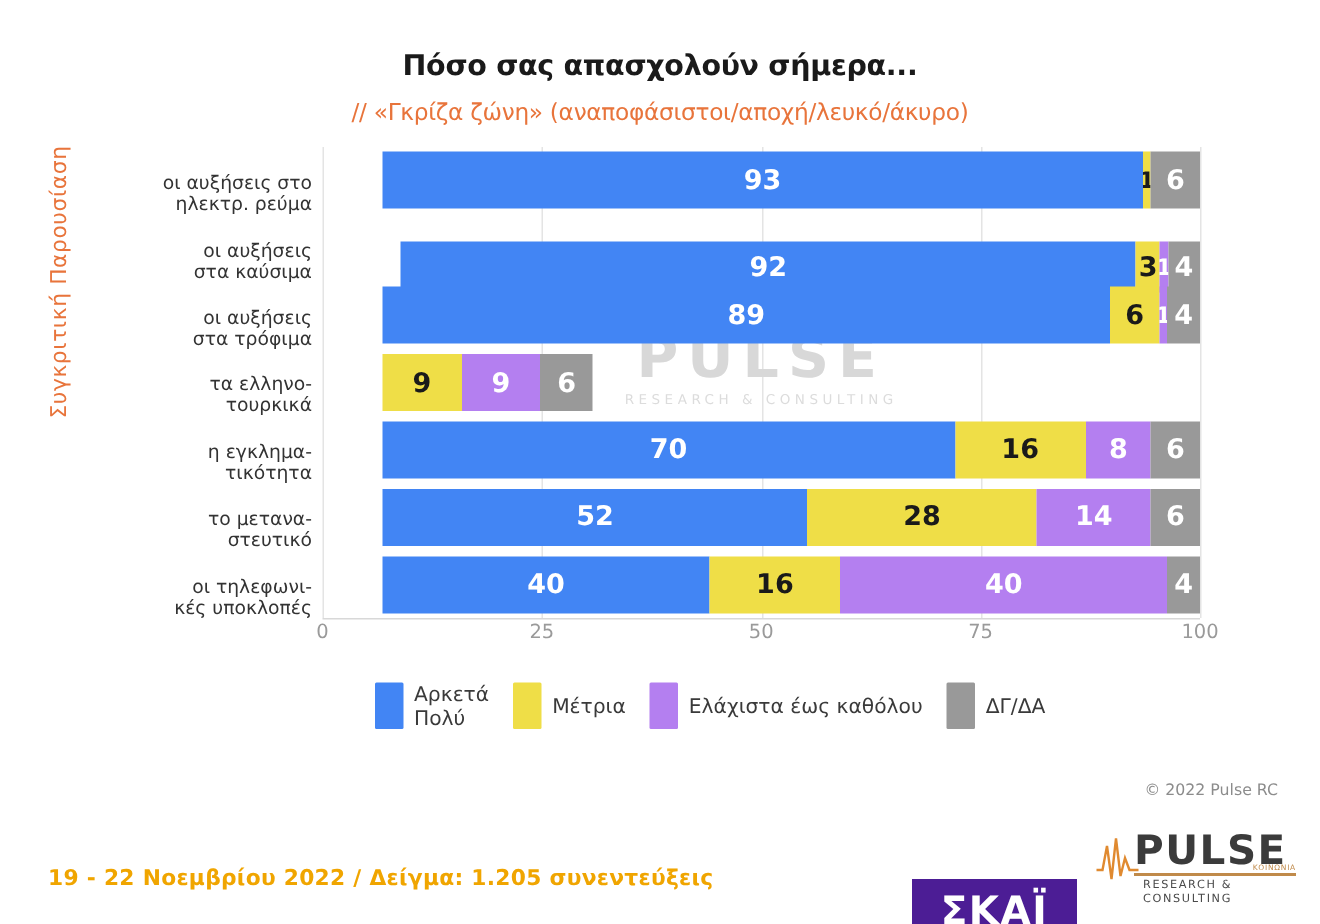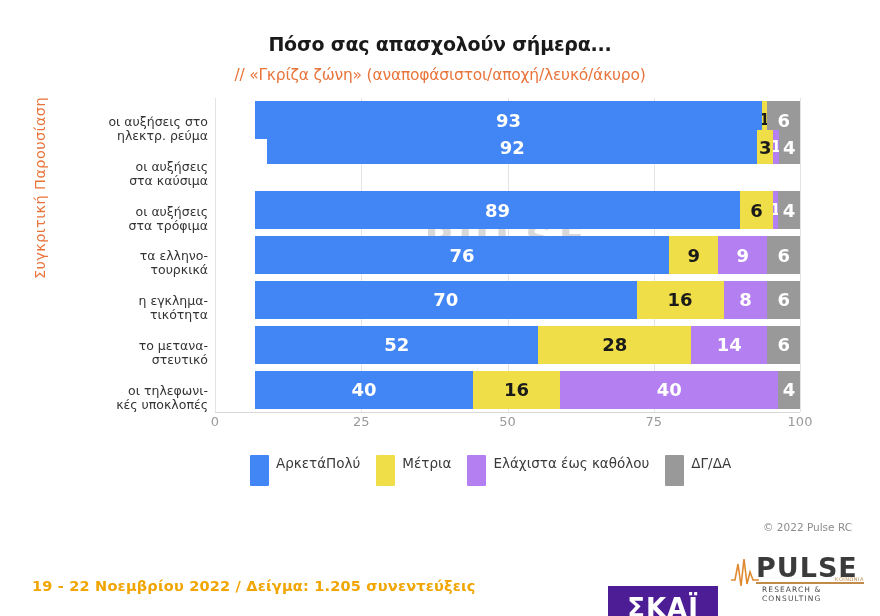--- a/index.html
+++ b/index.html
@@ -102,21 +102,21 @@
 
   
   .legend {
     position: absolute; left: 250px; top: 455px;
     display: flex; align-items: flex-start; gap: 16px;
   }
   .legend-item { display: flex; align-items: flex-start; gap: 7px; }
   .swatch { width: 19px; height: 31px; flex: 0 0 auto; border-radius: 1px; }
   .legend-label {
     font-size: 13.5px; color: #3a3a3a; line-height: 16px;
-    display: flex; flex-direction: row; justify-content: center;
+    display: flex; flex-direction: column; justify-content: center;
     min-height: 31px;
   }
   .legend-label span { display: block; white-space: nowrap; }
 
   
   .copyright {
     position: absolute; right: 28px; top: 521px;
     font-size: 10.5px; color: #8c8c8c;
   }
   .datenote {
@@ -205,34 +205,33 @@
     <div class="watermark">
       <div class="wm-main">PULSE</div>
       <div class="wm-sub">RESEARCH &amp; CONSULTING</div>
     </div>
     <div class="rows" id="rows">
         <div class="row" style="top: 3.42857px; height: 38px;">
           <div class="seg blue" style="width: 544.05px;">93</div>
           <div class="seg yellow" style="width: 5.85px; font-size: 15px;">1</div>
           <div class="seg grey" style="width: 35.1px;">6</div>
         </div>
-        <div class="row" style="top: 32px; height: 34px; padding-left: 12px;">
+        <div class="row" style="top: 63px; height: 34px; padding-left: 12px;">
           <div class="seg blue" style="width: 538.2px;">92</div>
           <div class="seg yellow" style="width: 17.55px;">3</div>
           <div class="seg purple" style="width: 5.85px; font-size: 15px;">1</div>
           <div class="seg grey" style="width: 23.4px;">4</div>
         </div>
         <div class="row" style="top: 93.1429px; height: 38px;">
           <div class="seg blue" style="width: 520.65px;">89</div>
           <div class="seg yellow" style="width: 35.1px;">6</div>
           <div class="seg purple" style="width: 5.85px; font-size: 15px;">1</div>
           <div class="seg grey" style="width: 23.4px;">4</div>
         </div>
         <div class="row" style="top: 138px; height: 38px;">
-          <div class="seg blue" style="width: 444.6px;">76</div>
           <div class="seg yellow" style="width: 52.65px;">9</div>
           <div class="seg purple" style="width: 52.65px;">9</div>
           <div class="seg grey" style="width: 35.1px;">6</div>
         </div>
         <div class="row" style="top: 182.857px; height: 38px;">
           <div class="seg blue" style="width: 409.5px;">70</div>
           <div class="seg yellow" style="width: 93.6px;">16</div>
           <div class="seg purple" style="width: 46.8px;">8</div>
           <div class="seg grey" style="width: 35.1px;">6</div>
         </div>

